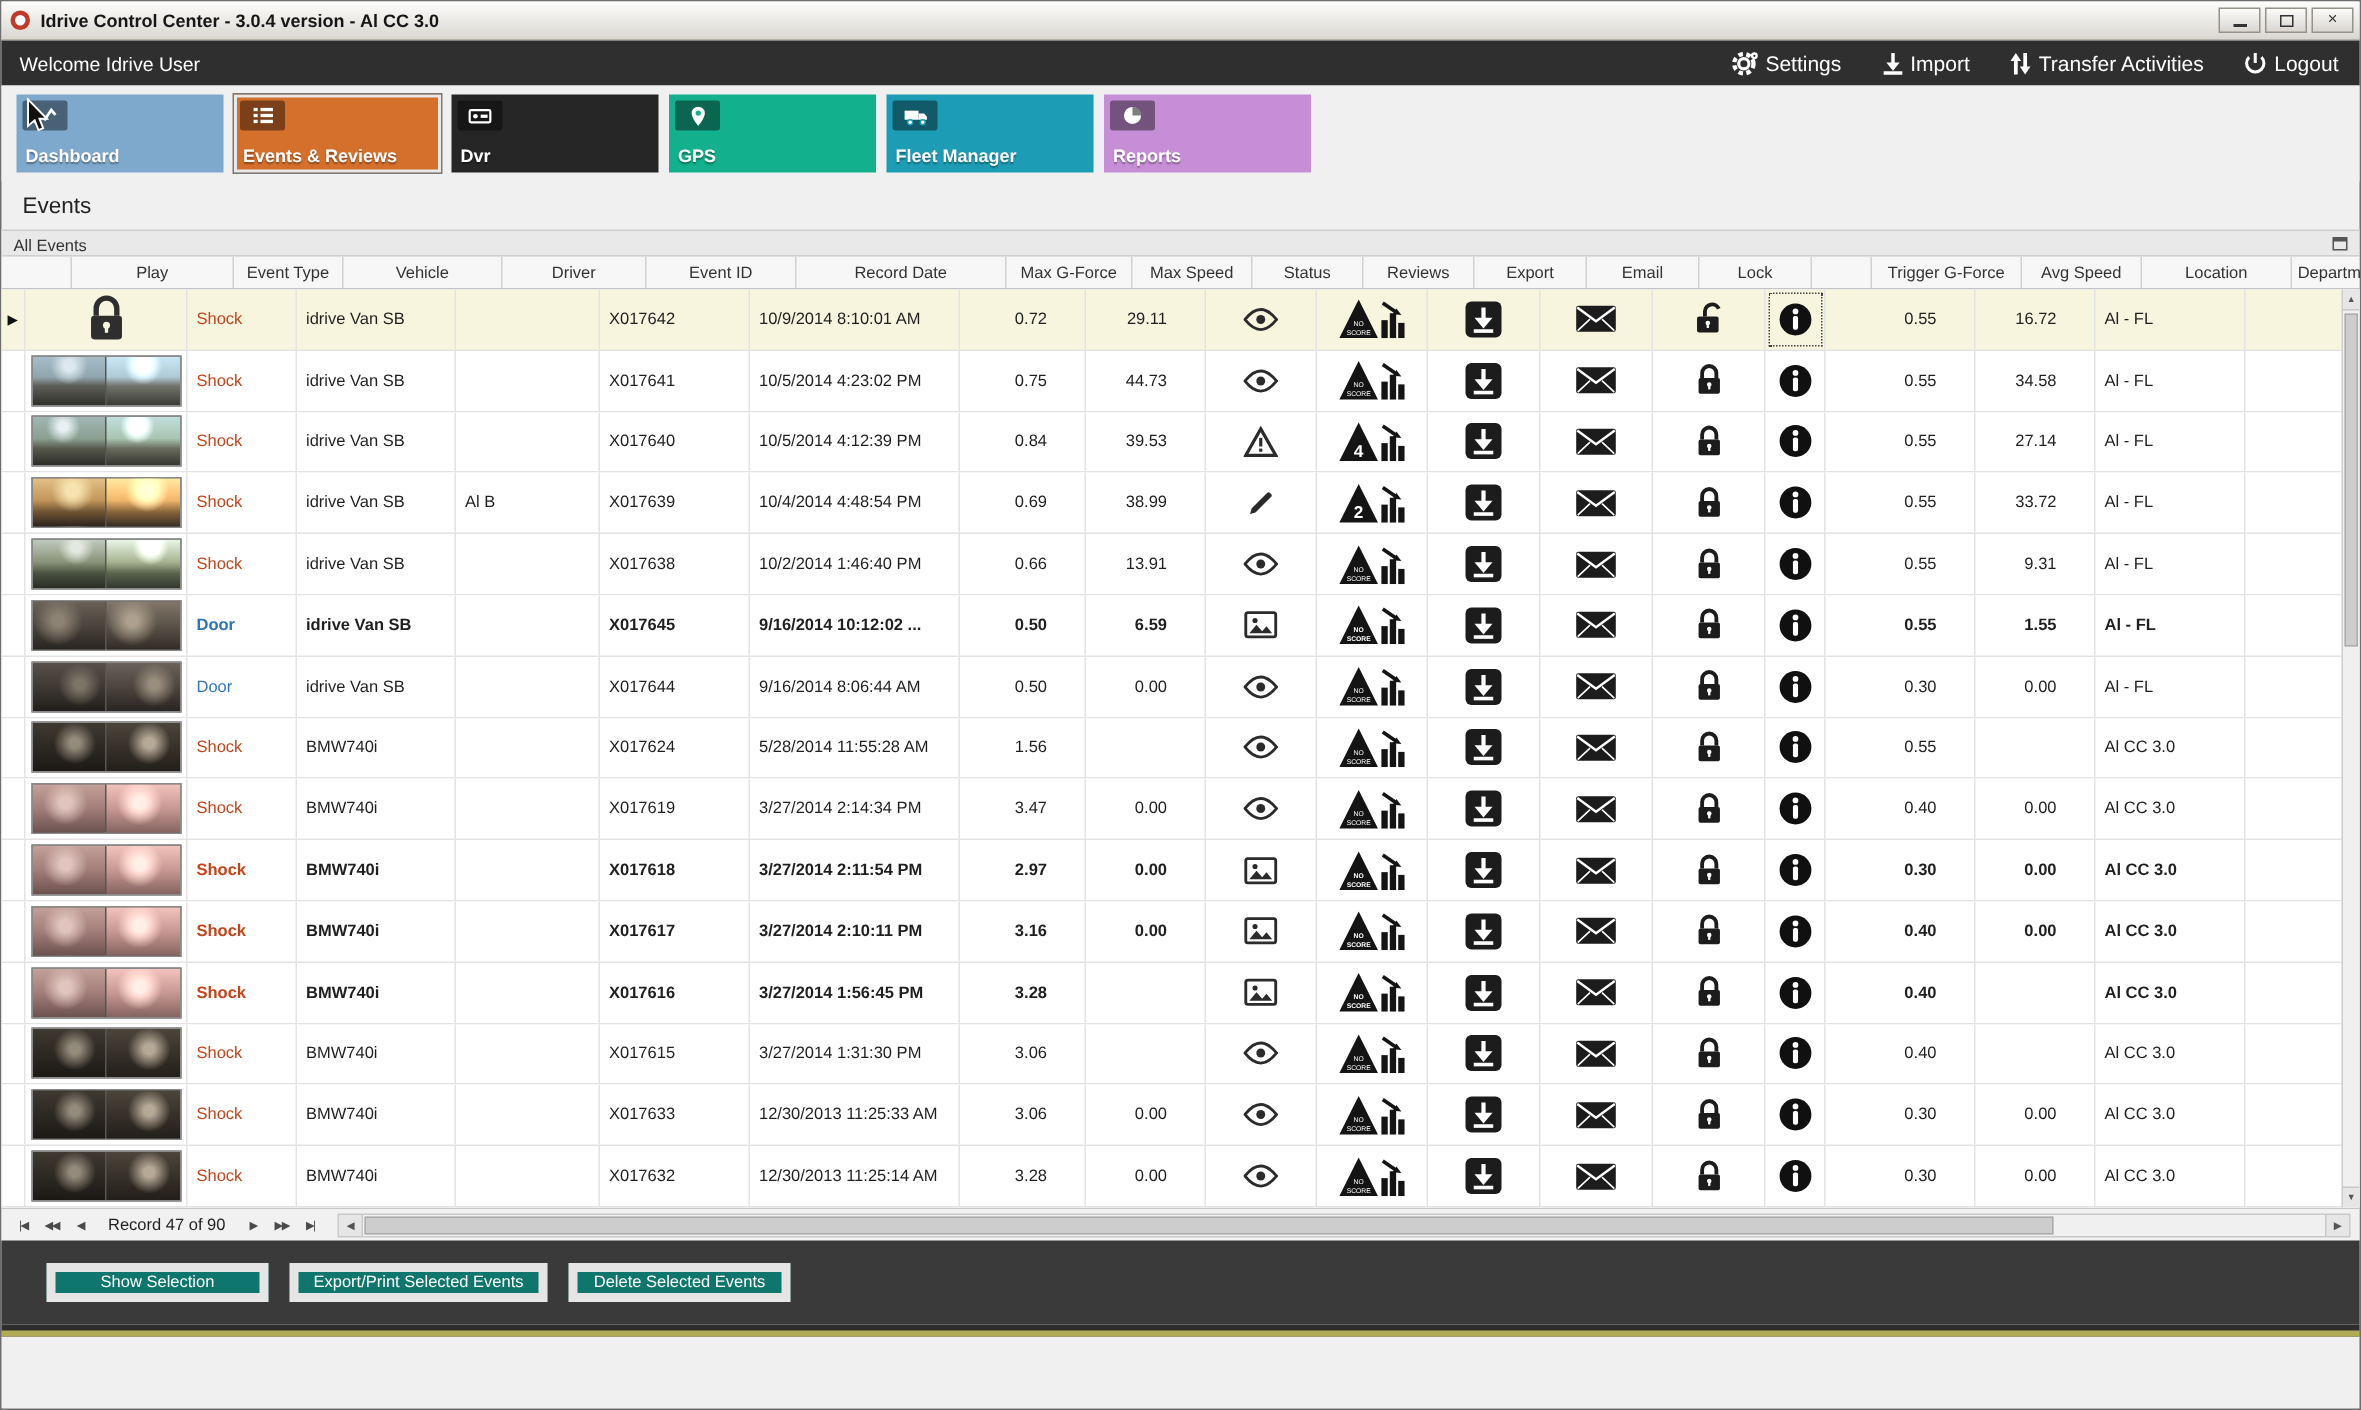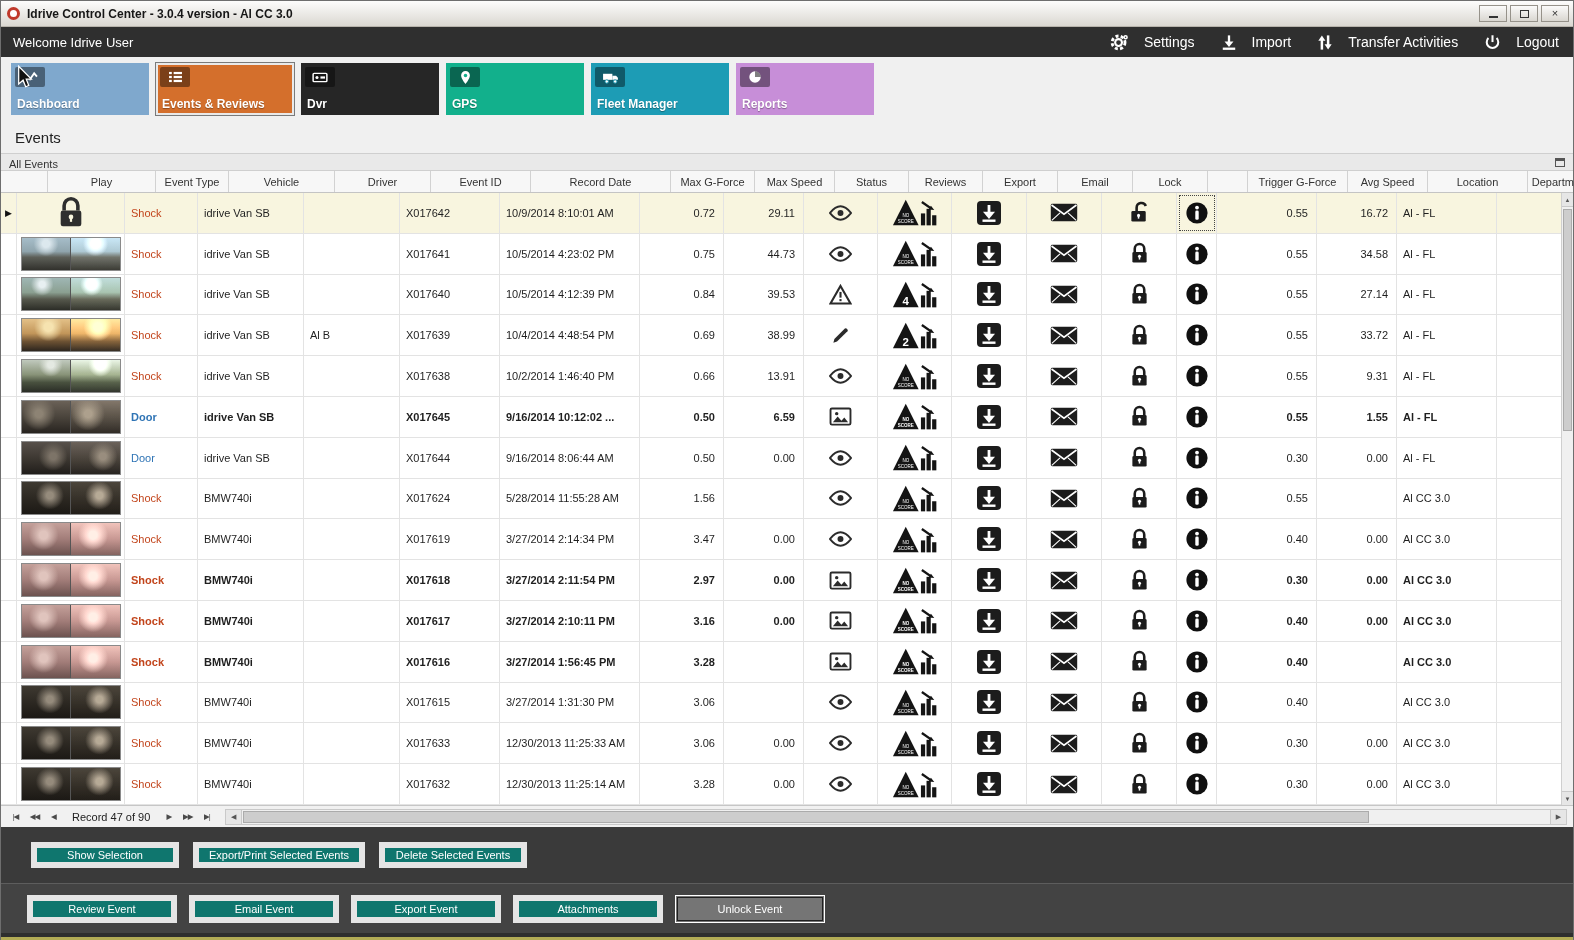--- a/index.html
+++ b/index.html
@@ -12,21 +12,21 @@
   .title{font-size:12px;font-weight:bold;color:#161616;margin-left:7px;flex:1;white-space:nowrap;}
   .win-btns{display:flex;gap:3px;}
   .win-btn{width:28px;height:17px;background:linear-gradient(#fbfbfa,#d9d6d0);border:1px solid #96928a;font-size:11px;line-height:1;display:flex;align-items:center;justify-content:center;color:#333;cursor:default;}
   .win-btn.min span{display:block;width:9px;border-bottom:2px solid #333;margin-top:7px;}
   .win-btn.max span{display:block;width:9px;height:8px;border:1.5px solid #333;}
 
   
   .topbar{height:30px;background:#2f2f2f;display:flex;align-items:center;color:#fff;padding:0 14px 0 12px;flex:none;}
   .welcome{font-size:13px;flex:1;}
   .top-actions{display:flex;align-items:center;gap:26px;}
-  .top-action{display:flex;align-items:center;gap:15px;font-size:14px;cursor:default;}
+  .top-action{display:flex;align-items:center;gap:4px;font-size:14px;cursor:default;}
   .top-action .icon{display:flex;align-items:center;}
 
   
   .tiles{height:64px;background:#f0f0f0;display:flex;align-items:center;padding-left:10px;gap:7px;flex:none;}
   .tile{width:138px;height:52px;position:relative;cursor:default;}
   .tile.active{outline:1px solid #7a7a7a;box-shadow:0 0 0 2px #e9e9e9 inset;}
   .tile-chip{position:absolute;top:4px;left:4px;width:30px;height:20px;background:rgba(0,0,0,0.42);border-radius:2px;display:flex;align-items:center;justify-content:center;}
   .tile-label{position:absolute;left:6px;bottom:4px;color:#fff;font-size:12px;font-weight:bold;text-shadow:0 1px 1px rgba(0,0,0,.35);white-space:nowrap;}
 
   .heading-row{height:32px;display:flex;align-items:center;padding-left:14px;flex:none;}
@@ -36,21 +36,21 @@
   .expand-ic{position:absolute;right:8px;top:4px;width:10px;height:9px;border:1.5px solid #555;border-top-width:3px;background:#e9e9e9;}
 
   
   .thead{height:22px;display:flex;background:#f7f7f7;border-bottom:1px solid #c4c4c4;flex:none;padding-left:31px;}
   .th{border-right:1px solid #d2d2d2;font-size:11px;color:#333;display:flex;align-items:center;justify-content:center;overflow:hidden;white-space:nowrap;flex:none;}
   .tbody{position:relative;height:612px;overflow:hidden;background:#fff;flex:none;}
   .tr{display:flex;height:40.8px;border-bottom:1px solid #e3e3e3;background:#fff;}
   .tr.selected{background:#f8f5df;}
   .tr.bold .td{font-weight:bold;}
   .td{border-right:1px solid #e3e3e3;font-size:11px;color:#1f1f1f;display:flex;align-items:center;padding:0 6px;overflow:hidden;white-space:nowrap;flex:none;}
-  .td.num{justify-content:flex-end;padding-right:8px;}
+  .td.num{justify-content:flex-end;padding-right:25px;}
   .td.ic{justify-content:center;padding:0;}
   .c0{width:16px}.c1{width:108px}.c2{width:73px}.c3{width:106px}.c4{width:96px}.c5{width:100px}
   .c6{width:140px}.c7{width:84px}.c8{width:80px}.c9{width:74px}.c10{width:74px}.c11{width:75px}
   .c12{width:75px}.c13{width:75px}.c14{width:40px}.c15{width:100px}.c16{width:80px}.c17{width:100px}.c18{width:65px;border-right:none}
   .rowptr{font-size:9px;color:#111;}
   .focus-cell{outline:1px dotted #444;outline-offset:-3px;}
   .icon{display:inline-flex;align-items:center;justify-content:center;line-height:0;}
 
   
   .thumb{width:100px;height:34px;display:flex;gap:1px;border:1px solid #8a8a8a;background:#555;}
@@ -1483,27 +1483,20 @@
       <span class="hs-arrow right">▶</span>
     </div>
   </div>
 
   <div class="panel1">
     <button class="gbtn">Show Selection</button>
     <button class="gbtn">Export/Print Selected Events</button>
     <button class="gbtn">Delete Selected  Events</button>
   </div>
 
-  <div class="panel2">
-    <button class="gbtn gbtn2">Review Event</button>
-    <button class="gbtn gbtn2">Email Event</button>
-    <button class="gbtn gbtn2">Export Event</button>
-    <button class="gbtn gbtn2">Attachments</button>
-    <button class="gbtn gbtn2 focused">Unlock Event</button>
-  </div>
 
   <div class="bottom-strip"></div>
 
   <span class="cursor"><svg width="16" height="24" viewBox="0 0 12 19">
         <path d="M1 1v14l3.5-3 2 5.2 2.5-1-2-5H11z" fill="#111" stroke="#fff" stroke-width="1"></path>
       </svg></span>
 
 </div>
 
 </body></html>

